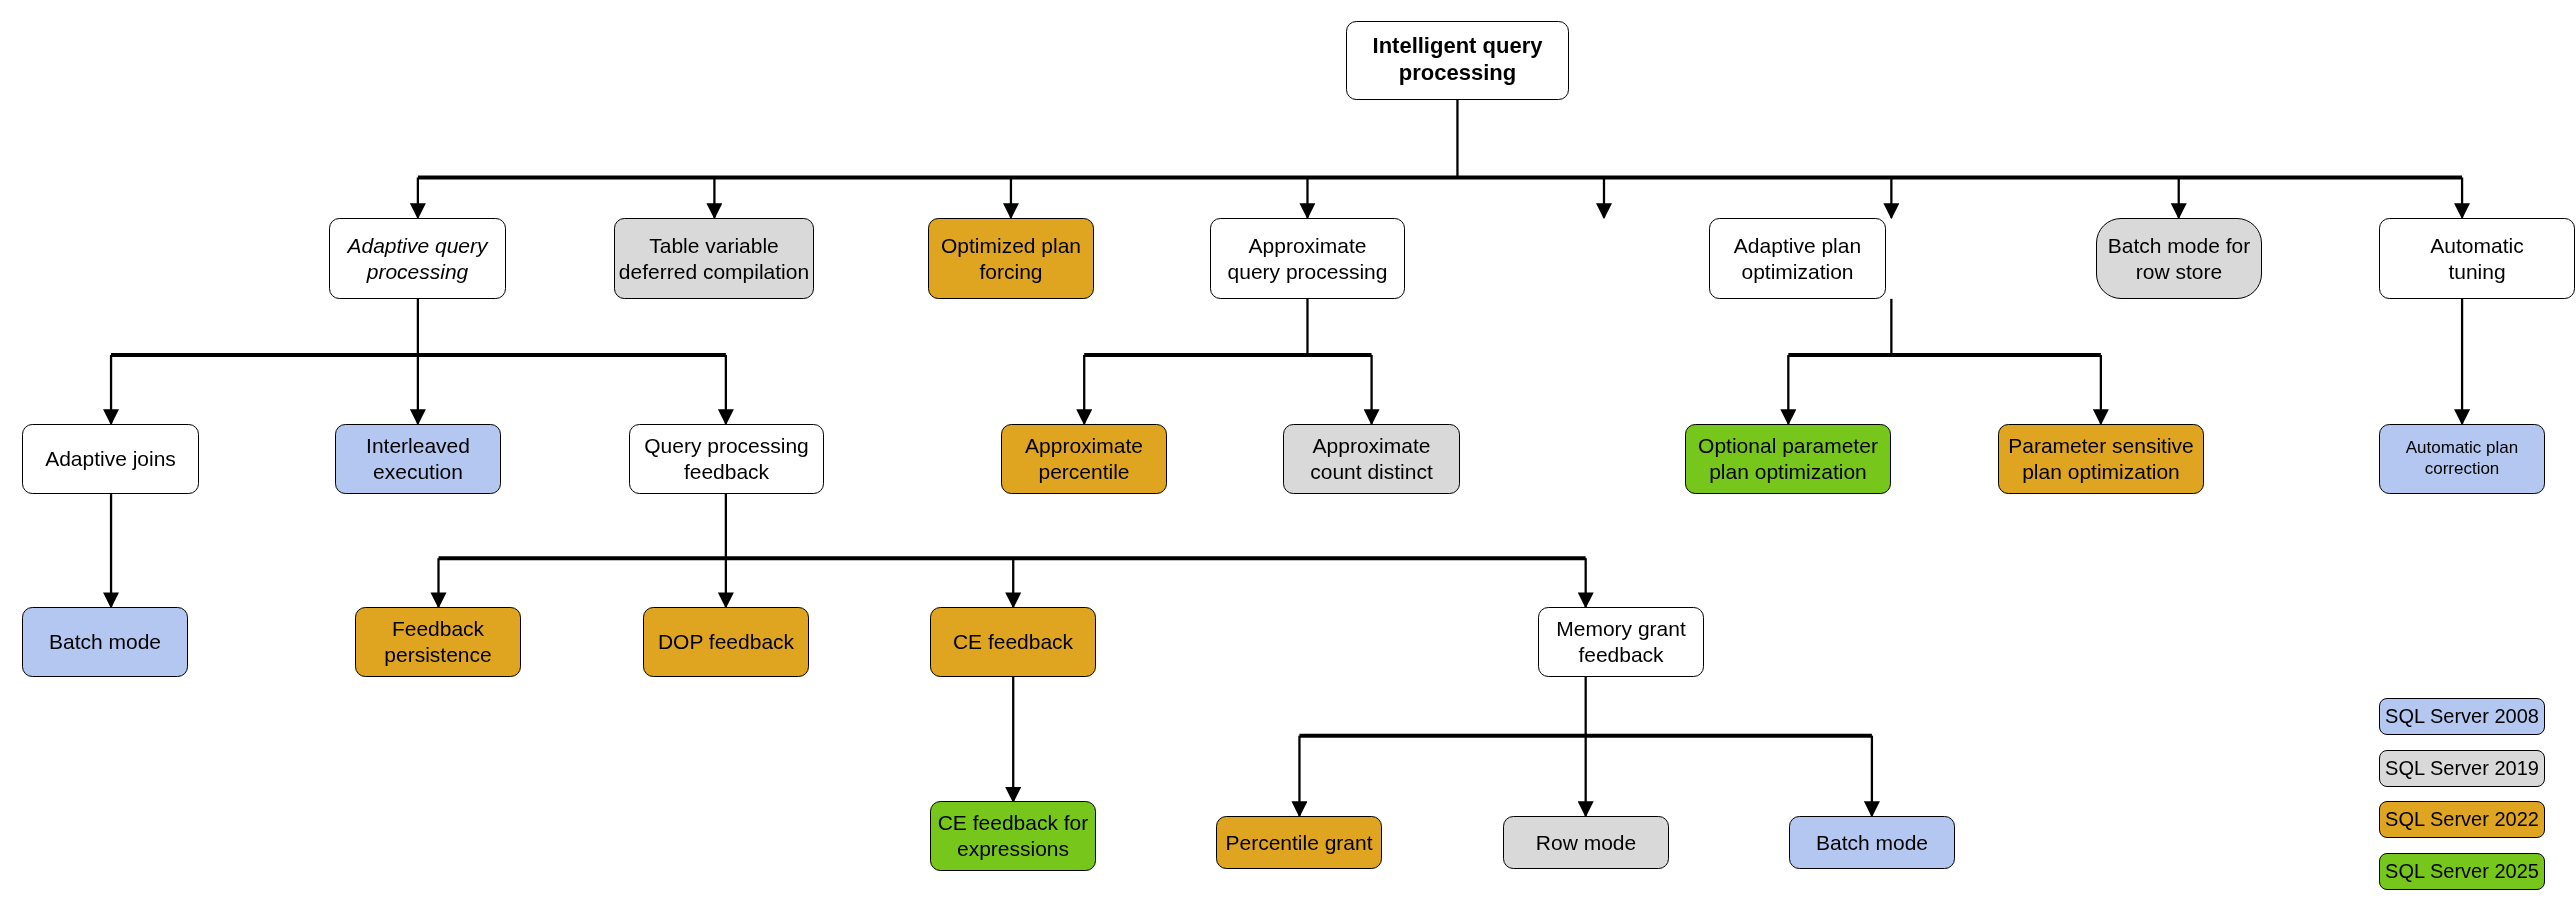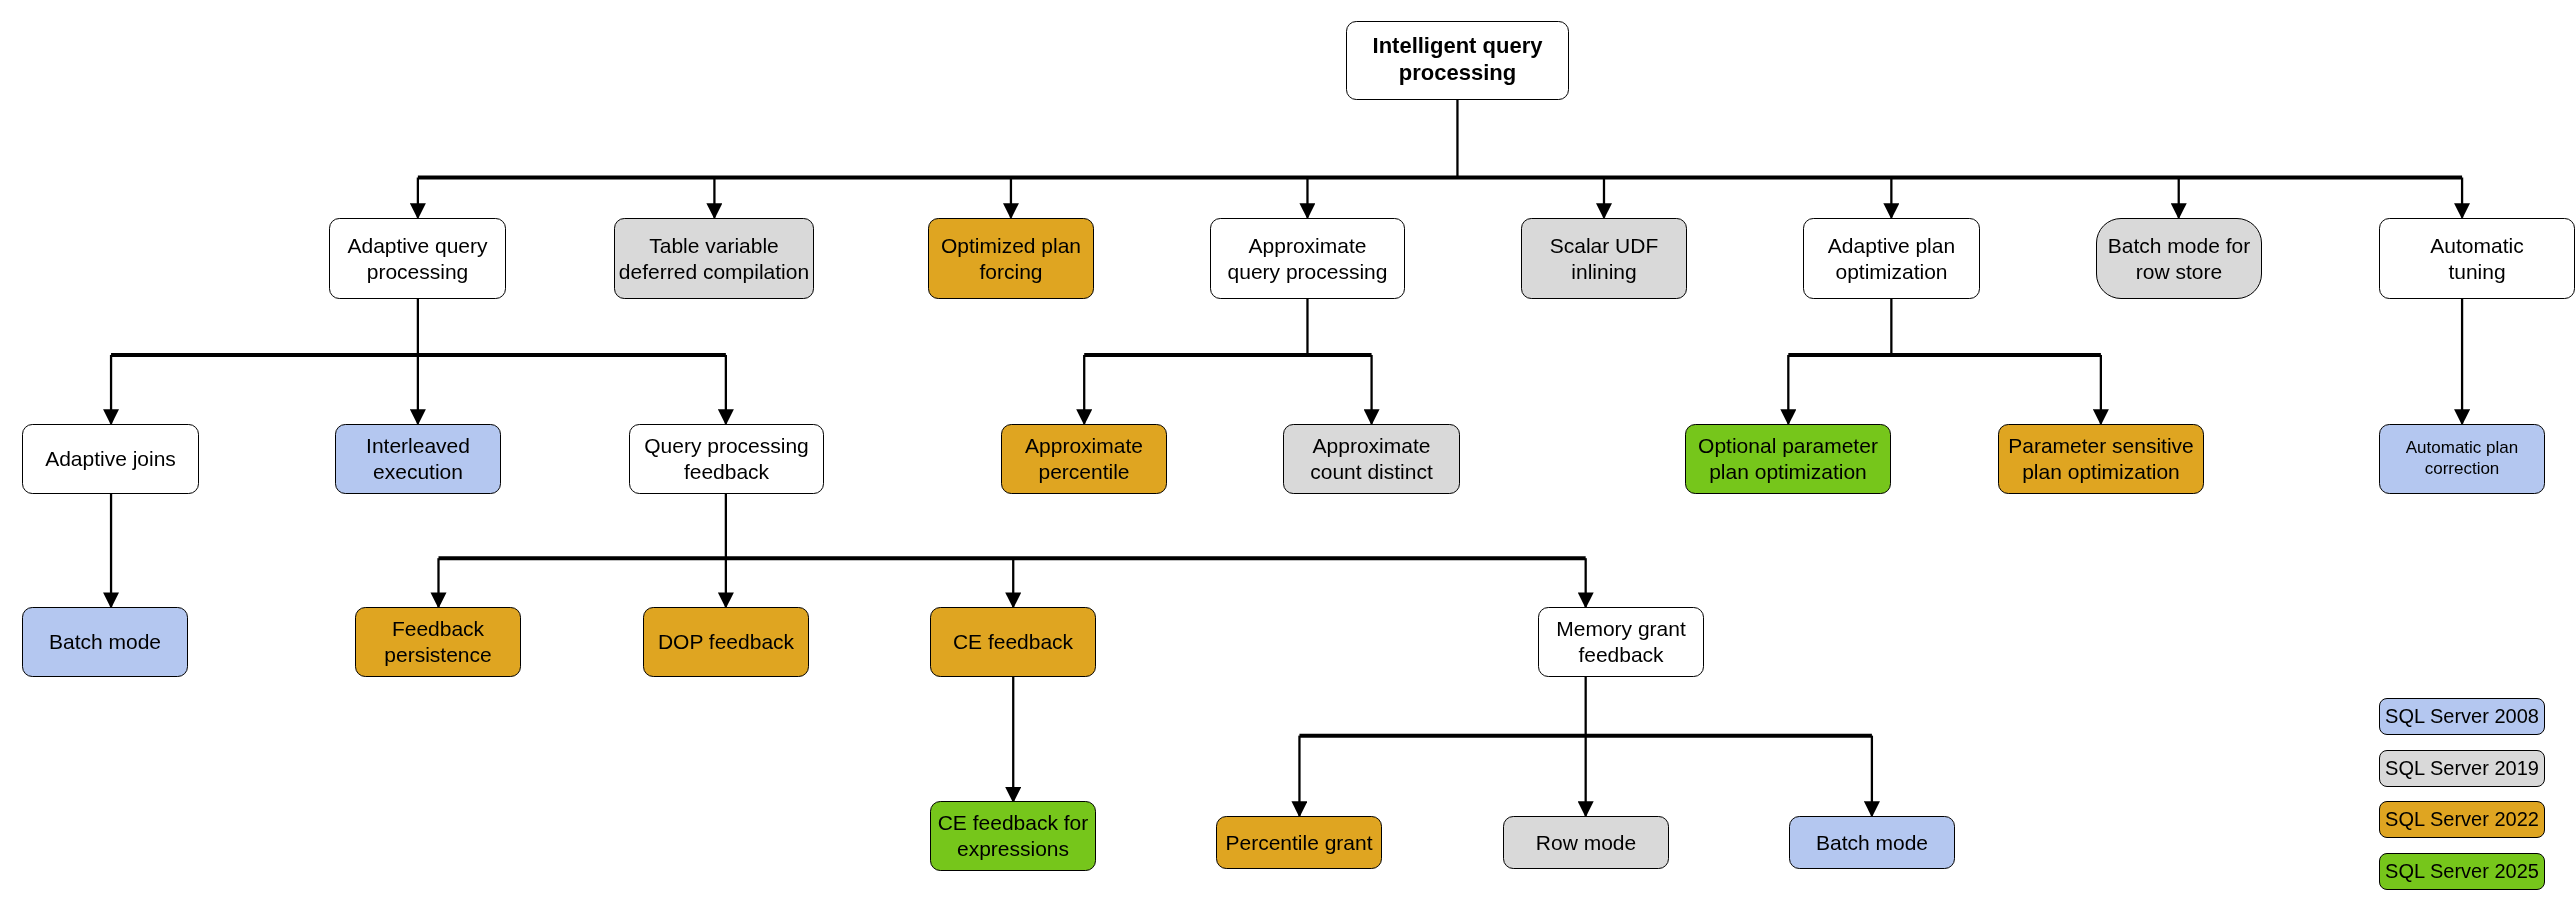--- a/index.html
+++ b/index.html
@@ -121,36 +121,34 @@
       <path d="M 2270 1285 L 3270 1285" stroke-width="7"></path>
       <path d="M 2270 1285 L 2270 1425" stroke-width="4" marker-end="url(#arrow)"></path>
       <path d="M 2770 1285 L 2770 1425" stroke-width="4" marker-end="url(#arrow)"></path>
       <path d="M 3270 1285 L 3270 1425" stroke-width="4" marker-end="url(#arrow)"></path>
     </g>
   </svg>
 
   <div class="node root fill-white" style="left:1346px; top:20.6px; width:223px; height:79px; font-size:22px;">Intelligent query
 processing</div>
 
-  <div class="node fill-white" style="left:329px; top:218px; width:177px; height:81px; font-size:21px;">Adaptive query
+  <div class="node fill-white" style="left:329px; top:218px; width:177px; height:81px; font-size:21px;font-style:italic;">Adaptive query
 processing</div>
 
   <div class="node fill-gray" style="left:614px; top:218px; width:200px; height:81px; font-size:21px;">Table variable
 deferred compilation</div>
 
   <div class="node fill-amber" style="left:928px; top:218px; width:166px; height:81px; font-size:21px;">Optimized plan
 forcing</div>
 
   <div class="node fill-white" style="left:1210px; top:218px; width:195px; height:81px; font-size:21px;">Approximate
 query processing</div>
 
-  <div class="node fill-gray" style="left:1521px; top:218px; width:166px; height:81px; font-size:21px;">Scalar UDF
-inlining</div>
-
-  <div class="node fill-white" style="left:1803px; top:218px; width:177px; height:81px; font-size:21px;">Adaptive plan
+
+  <div class="node fill-white" style="left:1709px; top:218px; width:177px; height:81px; font-size:21px;">Adaptive plan
 optimization</div>
 
   <div class="node fill-gray" style="left:2096px; top:218px; width:166px; height:81px; font-size:21px;border-radius:25px;">Batch mode for
 row store</div>
 
   <div class="node fill-white" style="left:2379px; top:218px; width:196px; height:81px; font-size:21px;">Automatic
 tuning</div>
 
   <div class="node fill-white" style="left:22px; top:424px; width:177px; height:70px; font-size:21px;">Adaptive joins</div>
 

